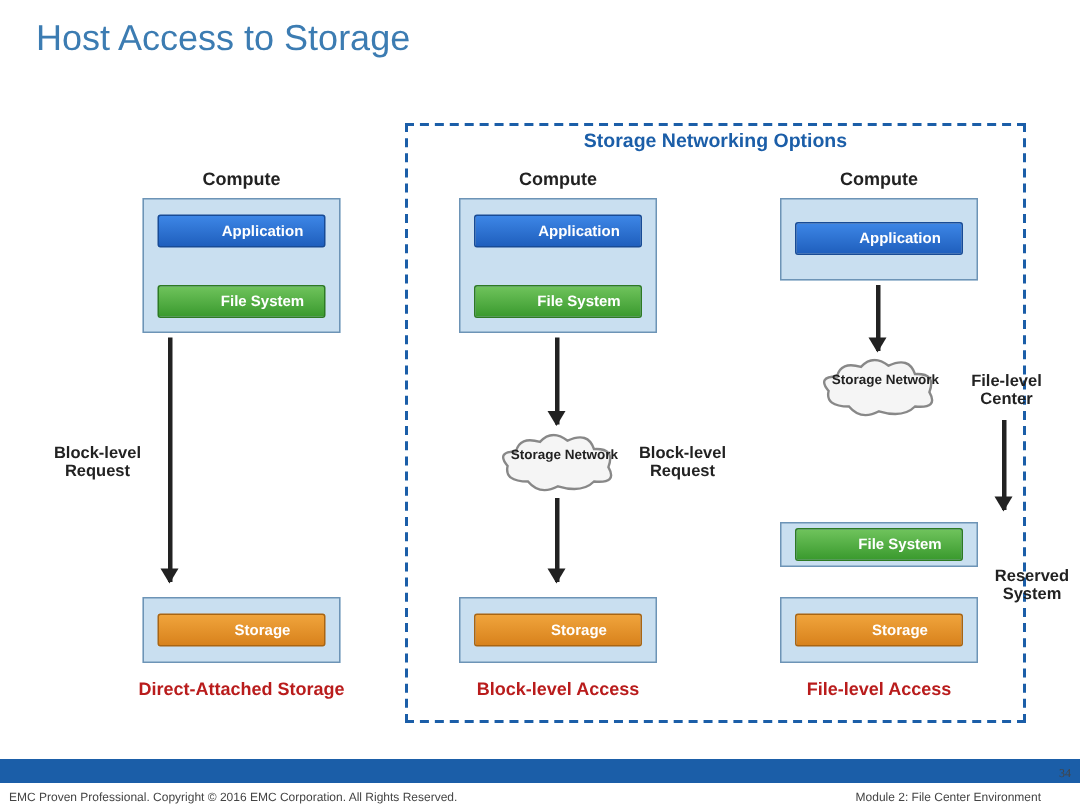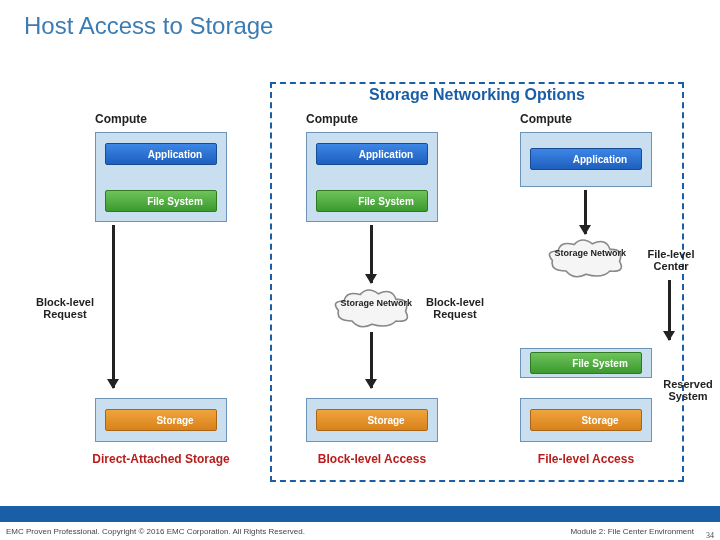--- a/index.html
+++ b/index.html
@@ -17,25 +17,25 @@
 
   
   .dash-box {
     position: absolute;
     left: 270px; top: 82px;
     width: 414px; height: 400px;
     border: 2px dashed #1b5ea8;
   }
   .dash-title {
     position: absolute; left: 270px; top: 86px; width: 414px;
-    text-align: center; font-weight: 700; font-size: 16px; color: #1b5ea8;
+    text-align: center; font-weight: 700; font-size: 13px; color: #1b5ea8;
   }
 
   
-  .col-label { position: absolute; font-weight: 700; font-size: 12px; color: #222; }
+  .col-label { position: absolute; font-weight: 700; font-size: 12px; color: #222; text-align:center; }
 
   
   .panel {
     position: absolute;
     width: 132px;
     background: #c9dff0;
     border: 1px solid #6d94b6;
   }
   .panel.tall { height: 90px; }
   .panel.short { height: 55px; }
@@ -94,21 +94,21 @@
   }
   .footer {
     position: absolute; left: 6px; bottom: 4px;
     font-size: 8px; color: #444;
   }
   .footer-right {
     position: absolute; right: 26px; bottom: 4px;
     font-size: 8px; color: #444;
   }
   .page-num {
-    position: absolute; right: 6px; bottom: 0;
+    position: absolute; right: 6px; bottom: 20px;
     font-size: 8px; color: #444; font-family: Liberation Serif, serif;
   }
 </style>
 </head>
 <body>
 
 <div class="title">Host Access to Storage</div>
 
 <div class="dash-box"></div>
 <div class="dash-title">Storage Networking Options</div>

